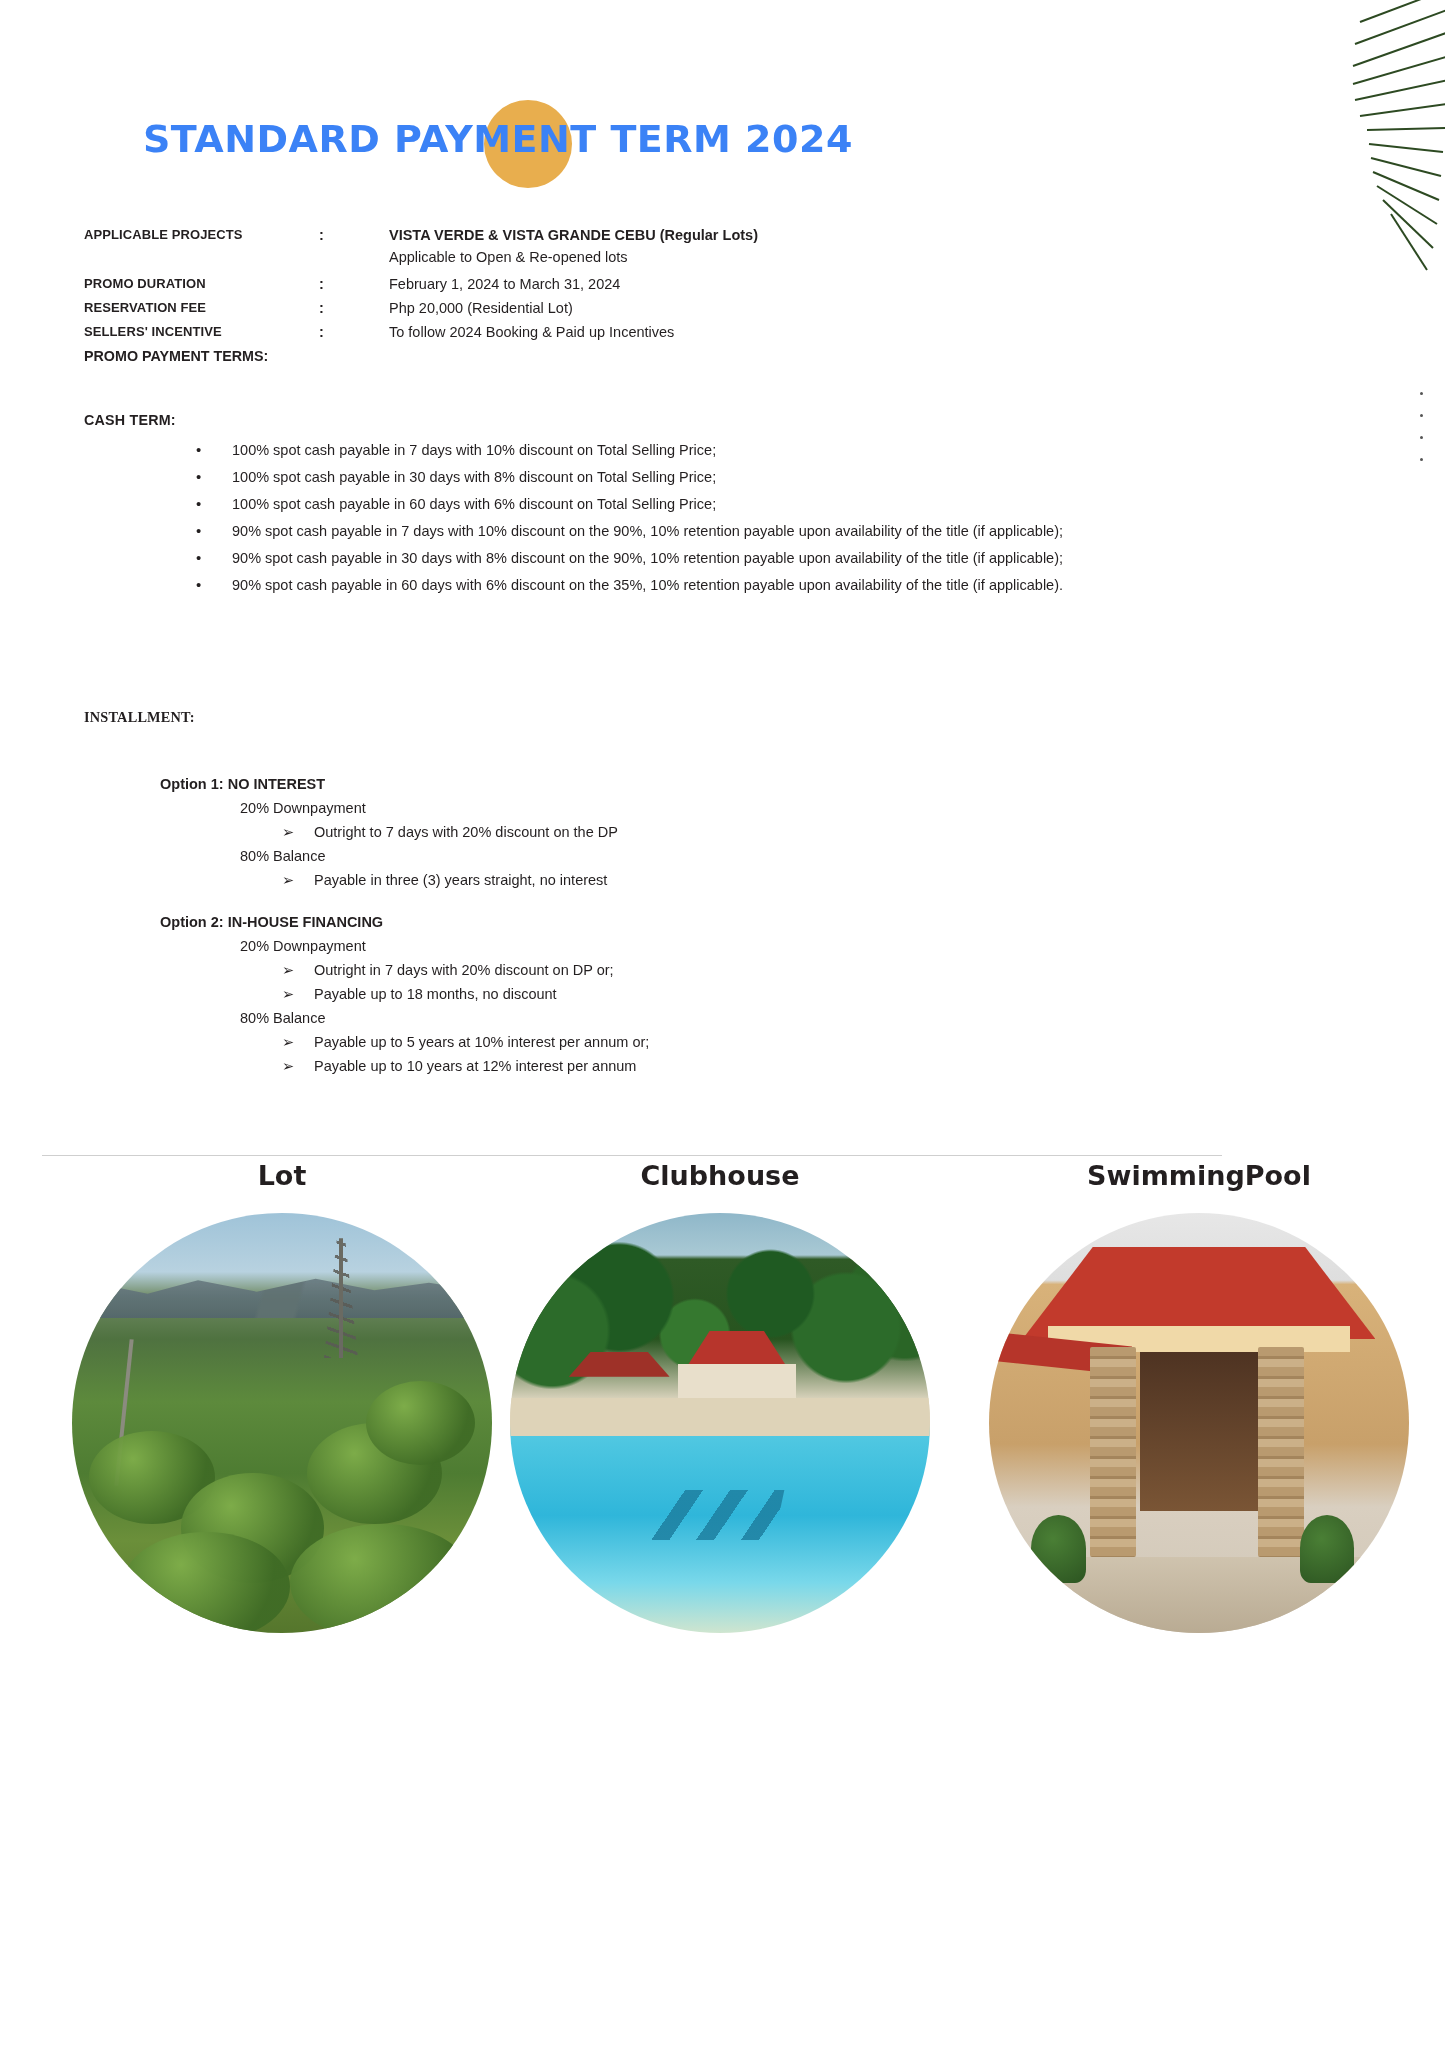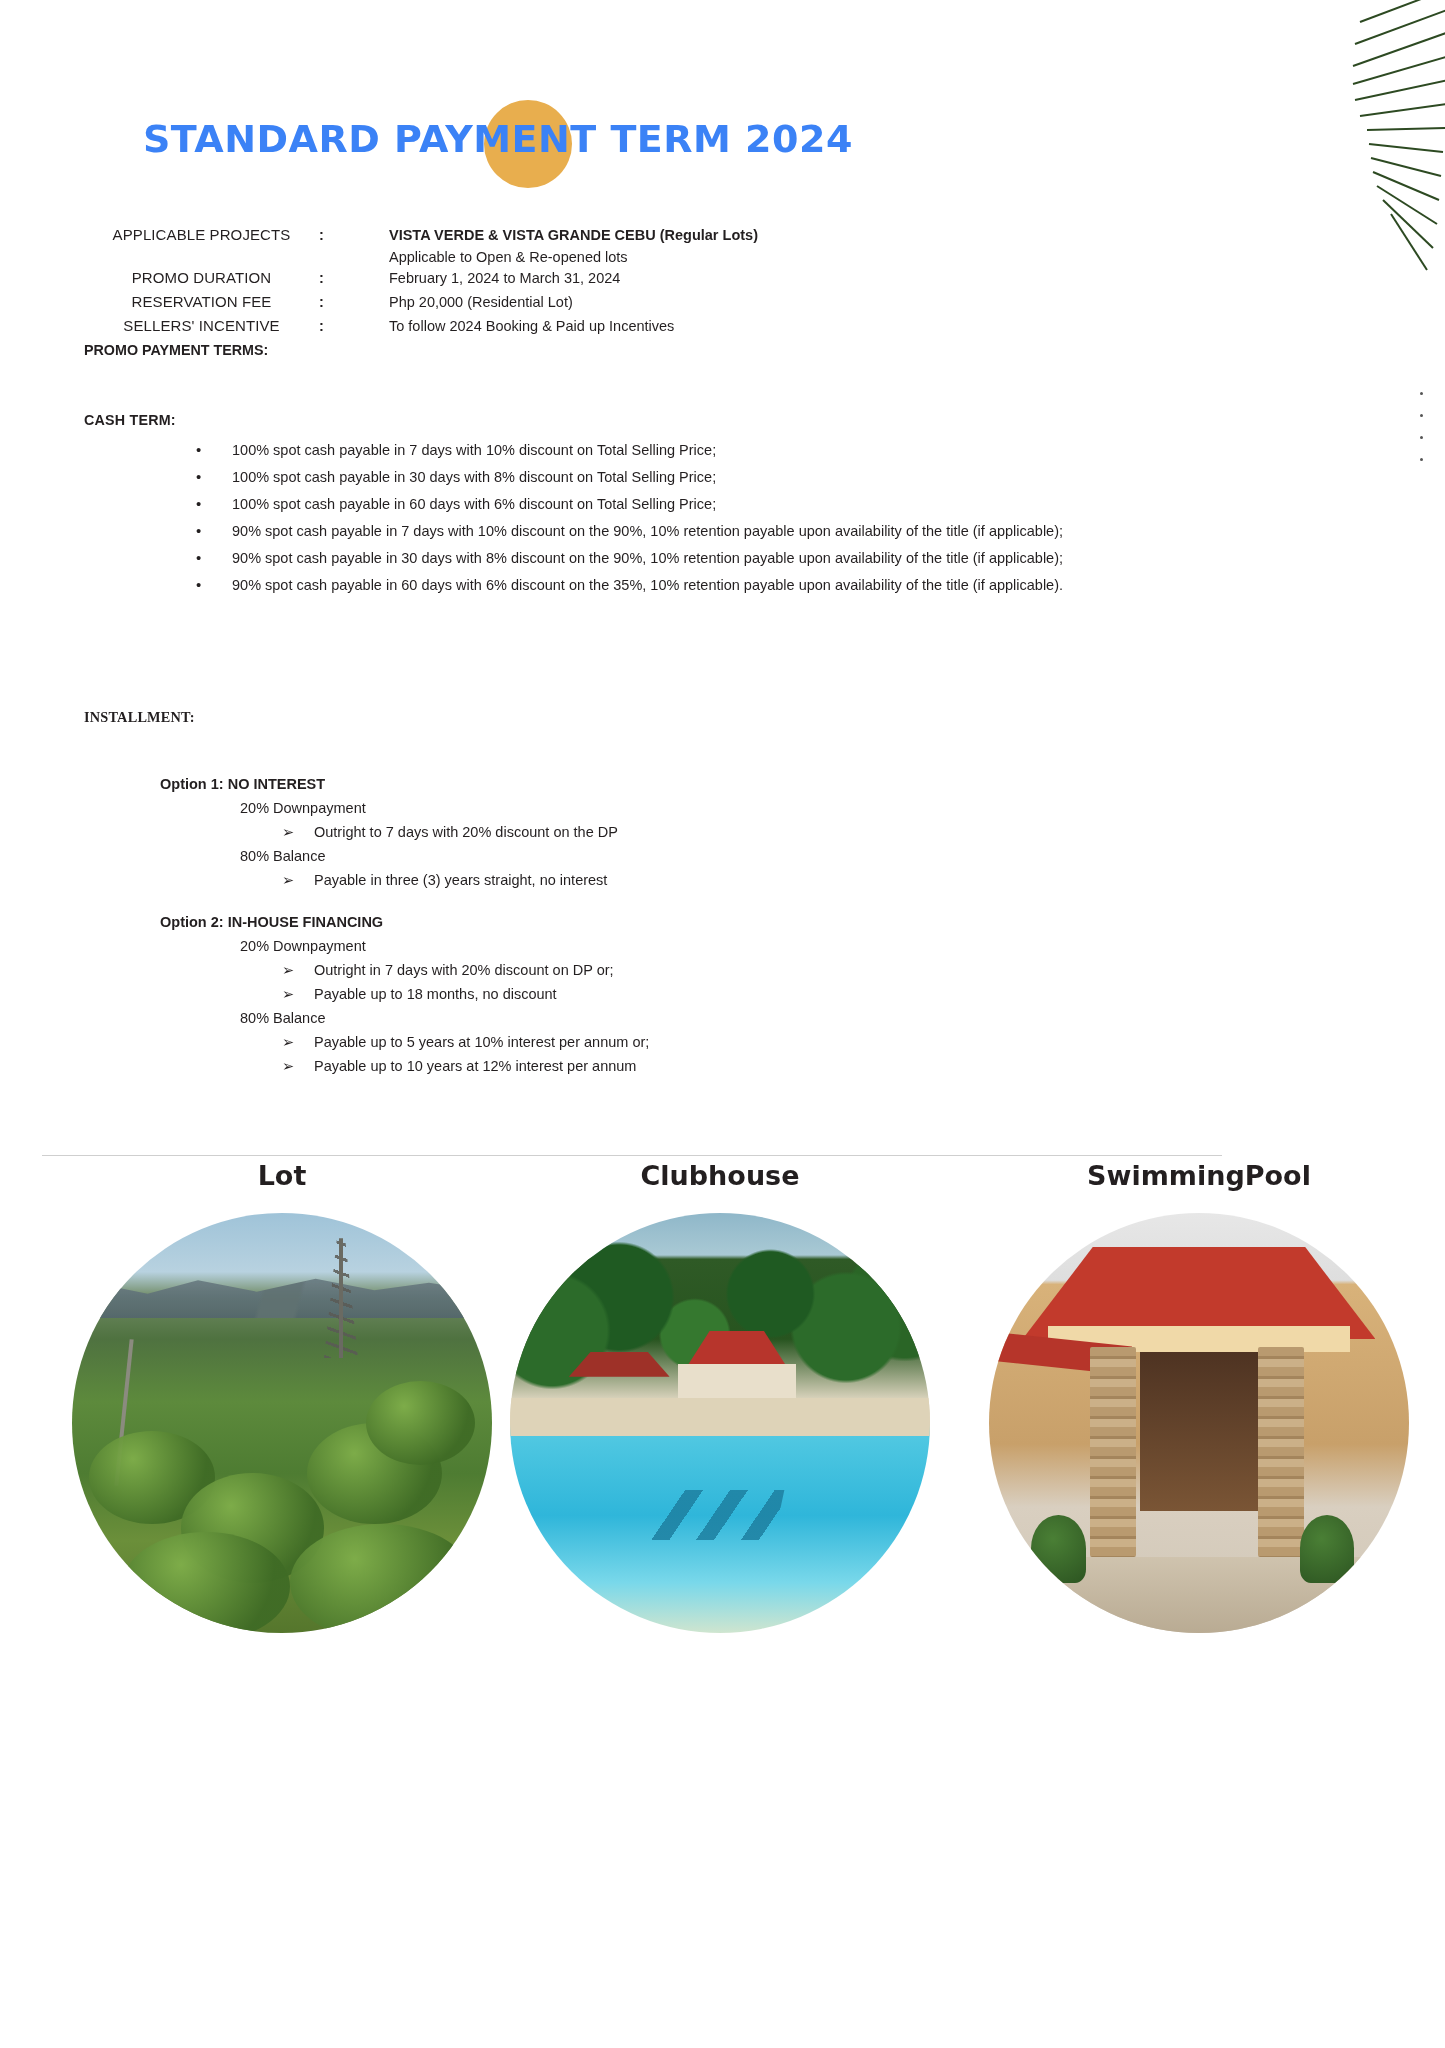--- a/index.html
+++ b/index.html
@@ -63,38 +63,37 @@
     font-size: 14.5px;
   }
   .field-row {
     display: flex;
     align-items: flex-start;
     line-height: 20px;
     margin-bottom: 4px;
   }
   .field-label {
     width: 235px;
-    font-weight: normal;
-    font-size: 15px;
+    font-weight: bold;
+    font-size: 13px;
     letter-spacing: 0.1px;
-    text-align: center;
   }
   .field-colon {
     width: 70px;
     font-weight: bold;
   }
   .field-value {
     flex: 1;
   }
   .field-value.bold { font-weight: bold; }
   .sub-value {
     margin-left: 305px;
     line-height: 21px;
     margin-top: -2px;
-    margin-bottom: 0;
+    margin-bottom: 6px;
     font-size: 14.5px;
   }
   .terms-label {
     font-weight: bold;
     font-size: 14.3px;
     margin-top: 6px;
   }
 
   
   .section-head {

